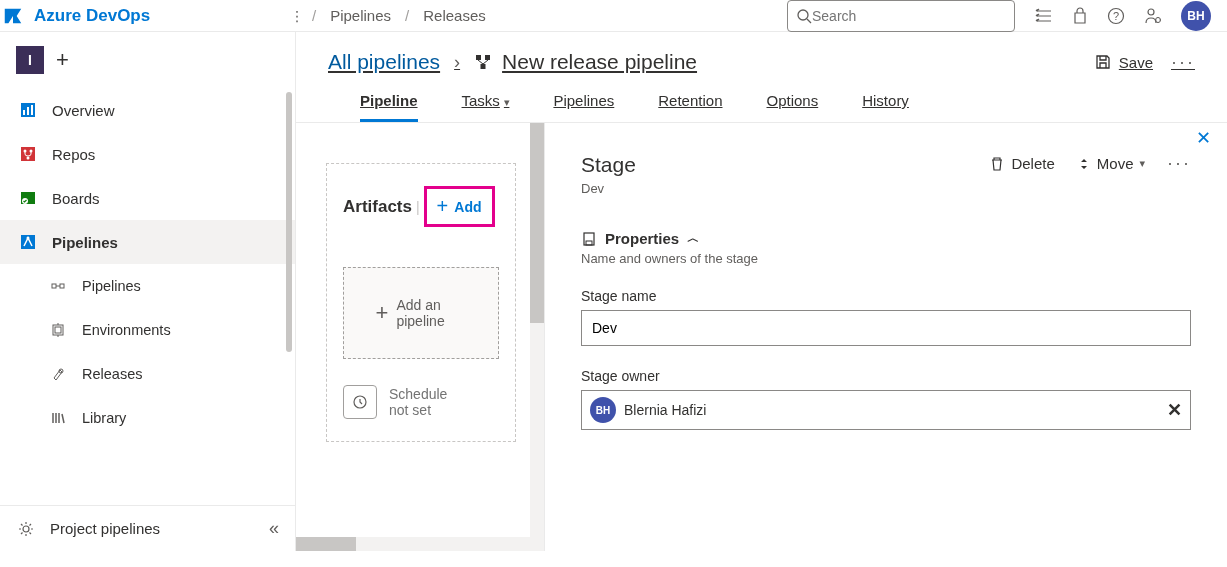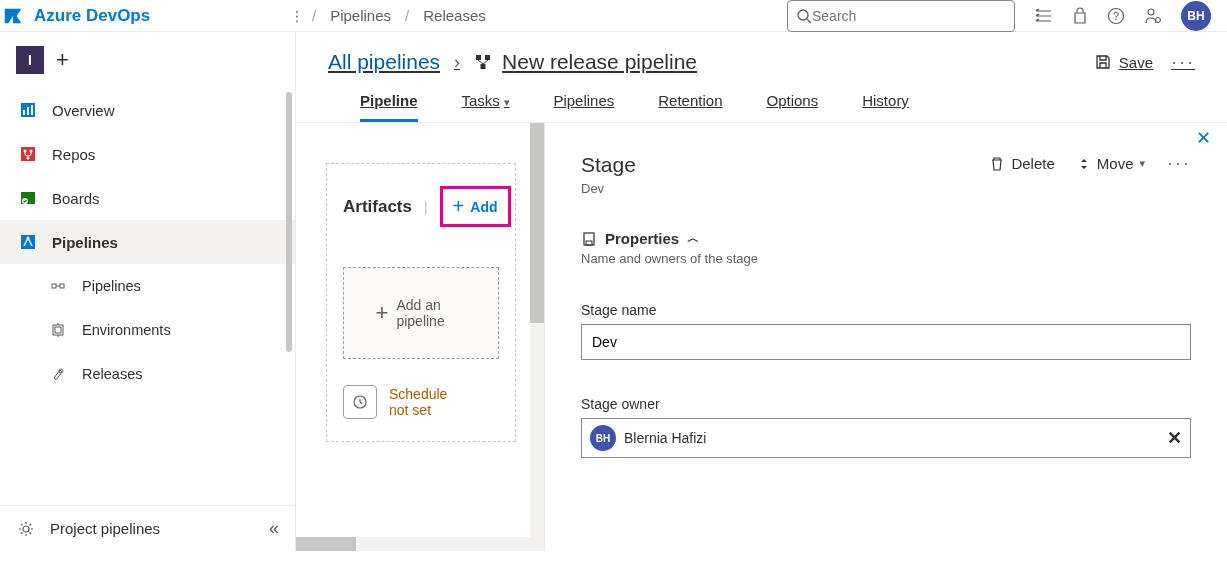--- a/index.html
+++ b/index.html
@@ -54,41 +54,41 @@
   
   .content-body { flex: 1; display: flex; overflow: hidden; border-top: 1px solid #eaeaea; }
   
   
   .designer { width: 248px; position: relative; padding: 40px 0 0 30px; }
   .designer-scroll { position: absolute; right: 0; top: 0; width: 14px; height: 100%; background: #f3f2f1; }
   .designer-thumb { position: absolute; right: 0; top: 0; width: 14px; height: 200px; background: #c8c6c4; }
   .designer-hscroll { position: absolute; left: 0; bottom: 0; right: 14px; height: 14px; background: #f3f2f1; }
   .designer-hthumb { position: absolute; left: 0; bottom: 0; width: 60px; height: 14px; background: #c8c6c4; }
   .artifacts-box { border: 1px dashed #c8c6c4; width: 190px; padding: 22px 16px 22px 16px; }
-  .art-hdr { display: flex; align-items: center; gap: 12px; margin-bottom: 40px; text-align: right; }
+  .art-hdr { display: flex; align-items: center; gap: 4px; margin-bottom: 40px; text-align: right; }
   .art-title { font-weight: 600; font-size: 17px; }
   .art-sep { color: #c8c6c4; }
   .add-box { border: 3px solid #e3008c; padding: 6px 10px; display: flex; align-items: center; gap: 6px; color: #0078d4; font-weight: 600; cursor: pointer; }
   .add-box .plus { font-size: 20px; font-weight: 400; }
   .art-tile { border: 1px dashed #a19f9d; background: #faf9f8; height: 92px; display: flex; align-items: center; justify-content: center; gap: 8px; color: #605e5c; cursor: pointer; margin-bottom: 26px; }
   .art-tile .plus { font-size: 22px; }
-  .sched-row { display: flex; align-items: center; gap: 12px; color: #a16207; }
+  .sched-row { display: flex; align-items: center; gap: 12px; color: #737373; }
   .hex { width: 34px; height: 34px; border: 1px solid #a19f9d; display: flex; align-items: center; justify-content: center; transform: rotate(0deg); border-radius: 4px; }
   
   
   .stage-panel { flex: 1; padding: 30px 36px; border-left: 1px solid #eaeaea; position: relative; }
   .close-x { position: absolute; right: 16px; top: 4px; color: #0078d4; font-size: 18px; cursor: pointer; }
   .stage-top { display: flex; align-items: flex-start; }
   .stage-title { font-size: 21px; font-weight: 400; }
   .stage-sub { font-size: 13px; color: #605e5c; margin-top: 4px; }
   .stage-actions { margin-left: auto; display: flex; align-items: center; gap: 22px; font-size: 15px; }
   .sa-item { display: flex; align-items: center; gap: 6px; cursor: pointer; }
   .props-hdr { display: flex; align-items: center; gap: 8px; margin-top: 34px; font-weight: 600; font-size: 15px; }
   .props-desc { font-size: 13px; color: #605e5c; margin-top: 4px; }
-  .field-label { font-size: 14px; margin-top: 36px; margin-bottom: 6px; }
+  .field-label { font-size: 14px; margin-top: 22px; margin-bottom: 6px; }
   .text-input { width: 100%; height: 36px; border: 1px solid #8a8886; padding: 0 10px; font-size: 14px; outline: none; }
   .owner-row { display: flex; align-items: center; border: 1px solid #8a8886; height: 40px; padding: 0 8px; gap: 8px; }
   .owner-chip { width: 26px; height: 26px; border-radius: 50%; background: #4052ab; color: #fff; display: flex; align-items: center; justify-content: center; font-size: 10px; font-weight: 600; }
   .owner-name { flex: 1; font-size: 14px; }
   .owner-x { font-size: 18px; cursor: pointer; font-weight: 600; }
   
   svg { display: block; }
 </style>
 </head>
 <body>
@@ -213,20 +213,31 @@
         <span>Environments</span>
       </div>
       <div class="nav-item sub">
         <span class="nav-icon-box">
             <svg width="16" height="16" viewBox="0 0 16 16">
               <path d="M4 12 L10 4 L12 6 L6 14 Z" fill="none" stroke="#605e5c"></path>
               <circle cx="11" cy="5" r="2" fill="none" stroke="#605e5c"></circle>
             </svg>
           </span>
         <span>Releases</span>
+      </div>
+      <div class="nav-item sub">
+        <span class="nav-icon-box">
+            <svg width="16" height="16" viewBox="0 0 16 16">
+              <line x1="3" y1="3" x2="3" y2="13" stroke="#605e5c" stroke-width="1.5"></line>
+              <line x1="6" y1="3" x2="6" y2="13" stroke="#605e5c" stroke-width="1.5"></line>
+              <line x1="9" y1="3" x2="9" y2="13" stroke="#605e5c" stroke-width="1.5"></line>
+              <line x1="12" y1="4" x2="14" y2="13" stroke="#605e5c" stroke-width="1.5"></line>
+            </svg>
+          </span>
+        <span>Library</span>
       </div>
     </div>
     <div class="track"></div>
     <div class="settings-row">
       <span class="nav-icon-box">
           <svg width="18" height="18" viewBox="0 0 18 18">
             <circle cx="9" cy="9" r="3" fill="none" stroke="#605e5c" stroke-width="1.2"></circle>
             <path d="M9 2v2M9 14v2M2 9h2M14 9h2M4 4l1.5 1.5M12.5 12.5L14 14M14 4l-1.5 1.5M5.5 12.5L4 14" stroke="#605e5c" stroke-width="1.2"></path>
           </svg>
         </span>

